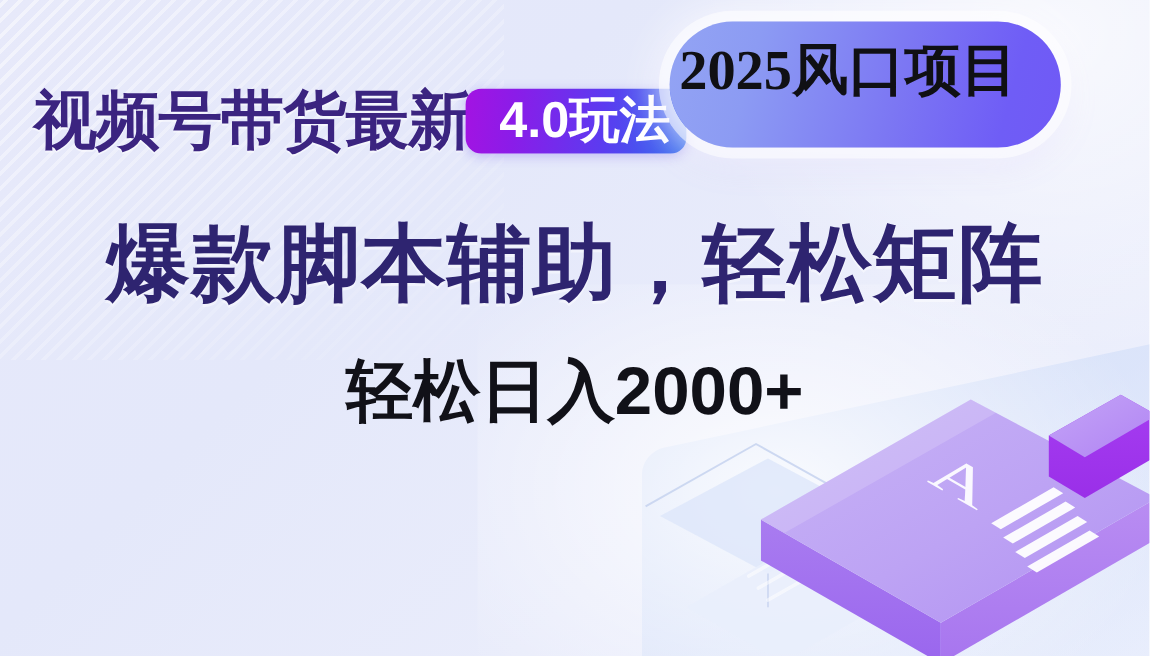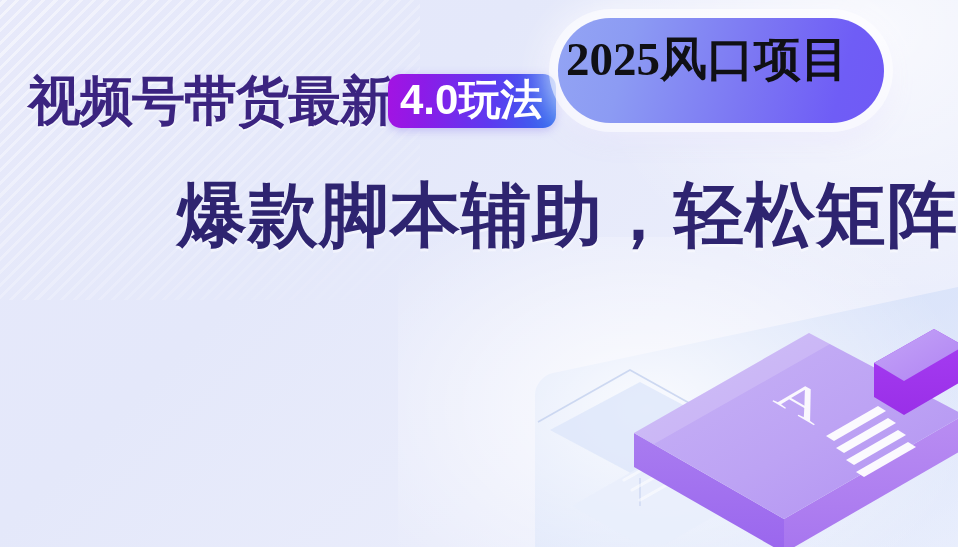--- a/index.html
+++ b/index.html
@@ -75,21 +75,21 @@
     font-family: "Liberation Sans", "DejaVu Sans", sans-serif;
     font-size: 53px;
     font-weight: 700;
     letter-spacing: -1px;
     color: #3b2480;
     text-shadow: 0 2px 0 rgba(255,255,255,0.55);
     line-height: 1;
   }
   .badge-40 {
     margin-left: -4px;
-    padding: 4px 14px 6px 12px;
+    padding: 4px 14px 6px 28px;
     border-radius: 13px;
     background: linear-gradient(95deg, #a313e2 0%, #8b1ce8 22%, #5c3bf0 62%, #2f6bee 100%);
     color: #ffffff;
     font-size: 42px;
     font-weight: 700;
     line-height: 1.04;
     letter-spacing: 0px;
     box-shadow: 0 2px 10px rgba(90,60,230,0.28);
   }
 
@@ -120,22 +120,22 @@
     line-height: 1;
     white-space: nowrap;
   }
 
   
   .line2 {
     position: absolute;
     left: 0;
     right: 0;
     top: 186px;
-    text-align: right;
-    font-family: Liberation Mono, monospace;
+    text-align: center;
+    font-family: Liberation Serif, serif;
     font-size: 70px;
     font-weight: 700;
     color: #2e2470;
     letter-spacing: 1px;
     line-height: 1;
     white-space: nowrap;
     text-shadow: 0 3px 0 rgba(255,255,255,0.45);
   }
 
   
@@ -252,15 +252,16 @@
   <div class="line1">
     <span class="line1-text">视频号带货最新</span>
     <span class="badge-40">4.0玩法</span>
   </div>
 
   <div class="pill-2025"></div>
   <div class="pill-2025-label">2025风口项目</div>
 
   <div class="line2">爆款脚本辅助，轻松矩阵</div>
 
+  <div class="line3">轻松日入2000+</div>
 
 
 </div>
 
 </body></html>

